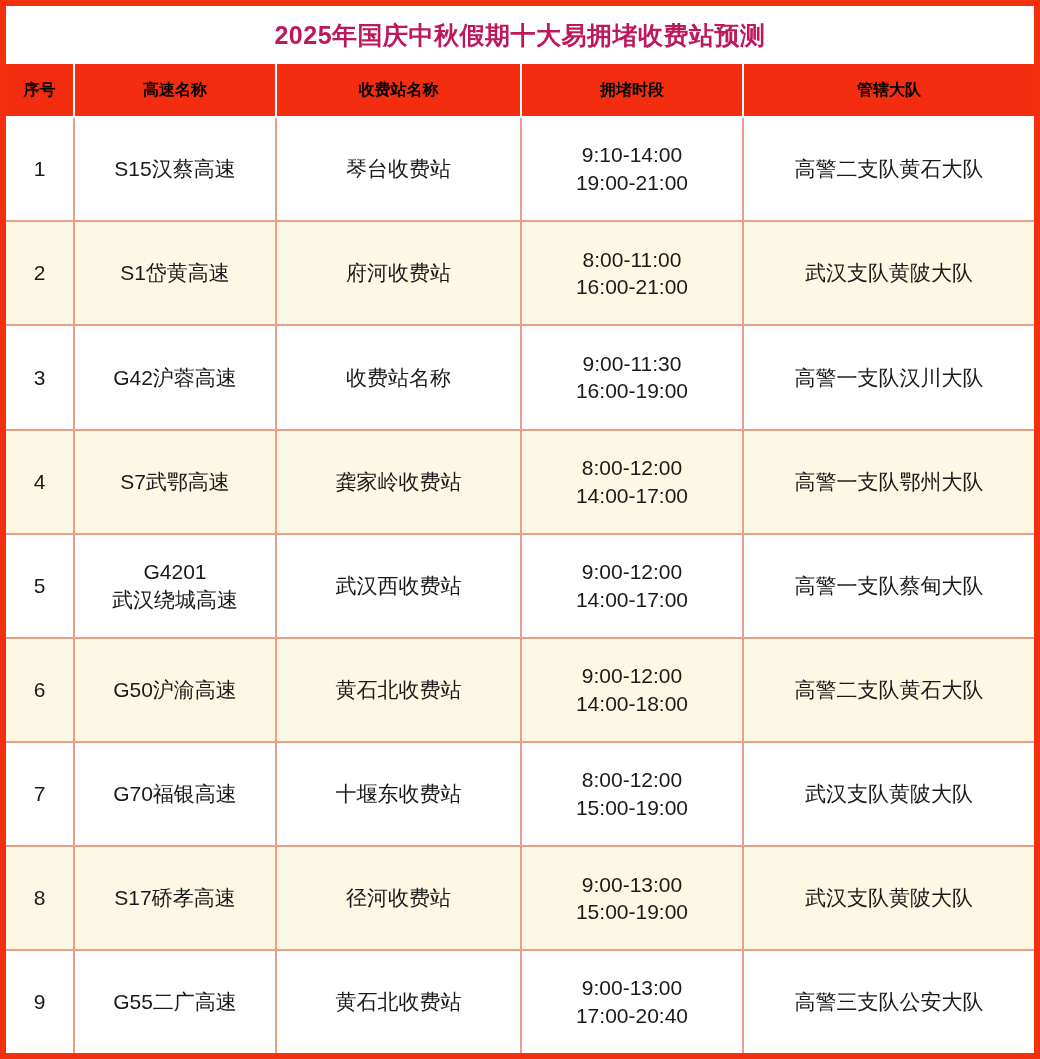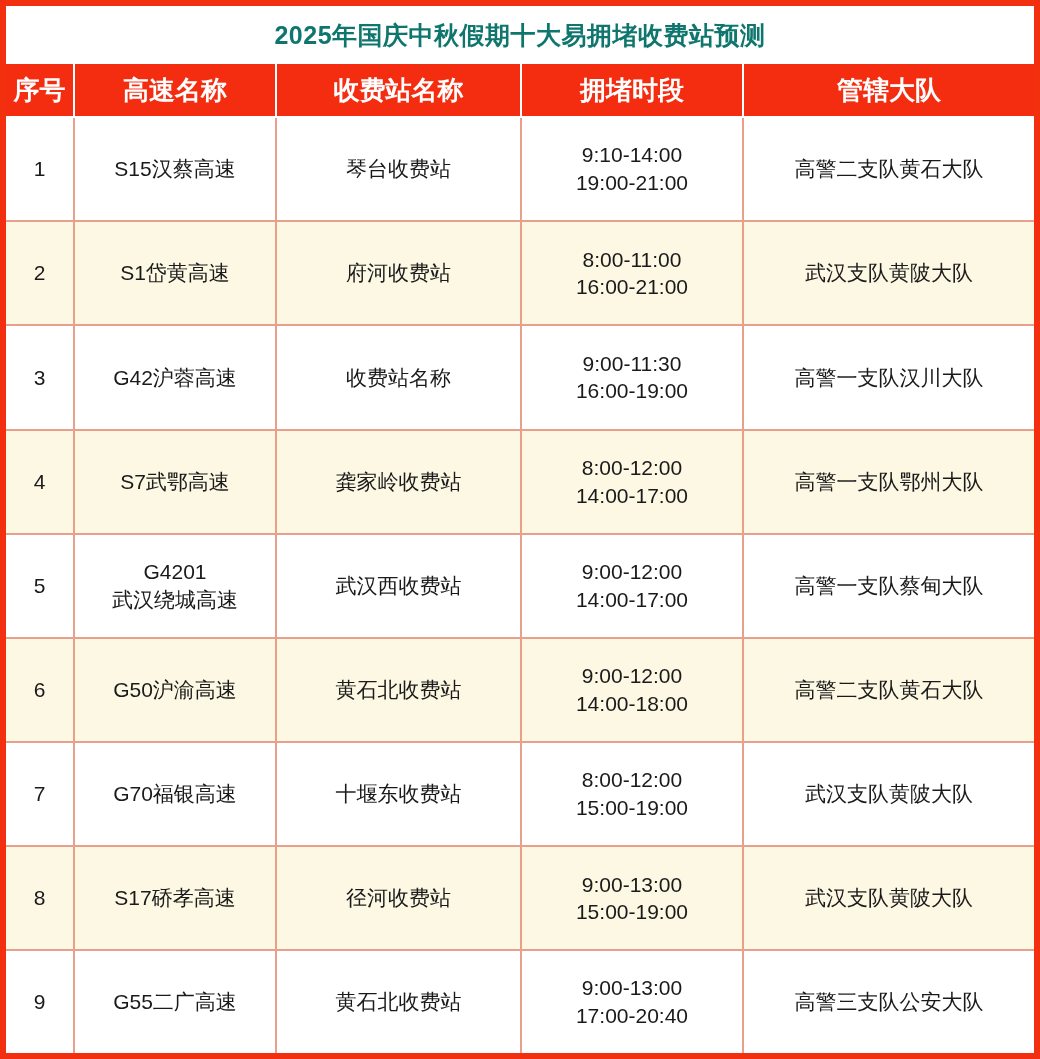--- a/index.html
+++ b/index.html
@@ -31,38 +31,38 @@
     flex: 0 0 58px;
     background: #ffffff;
     display: flex;
     align-items: center;
     justify-content: center;
   }
   .title-bar .title {
     font-size: 25px;
     font-weight: bold;
     letter-spacing: 0.5px;
-    color: #0f766e;
+    color: #be185d;
     white-space: nowrap;
   }
   table {
     border-collapse: collapse;
     table-layout: fixed;
     width: 100%;
     flex: 1 1 auto;
   }
   col.c0 { width: 68px; }
   col.c1 { width: 202px; }
   col.c2 { width: 245px; }
   col.c3 { width: 222px; }
   col.c4 { width: 291px; }
   thead th {
     background: #f42d11;
-    color: #ffffff;
-    font-size: 26px;
+    color: #000000;
+    font-size: 16px;
     font-weight: bold;
     height: 52px;
     border-right: 2px solid #ffffff;
     border-bottom: 2px solid #ffffff;
     text-align: center;
     vertical-align: middle;
     padding: 0 2px;
     white-space: nowrap;
   }
   thead th:last-child { border-right: none; }

